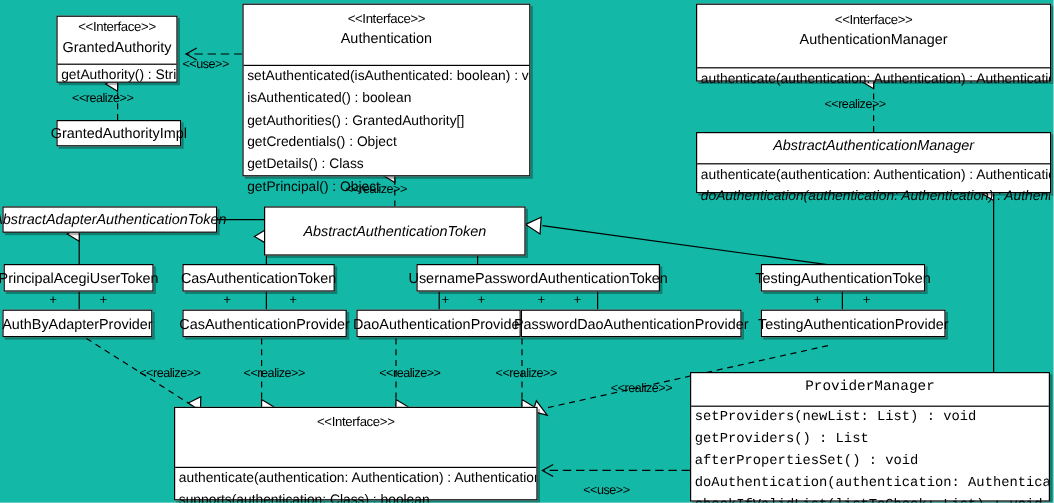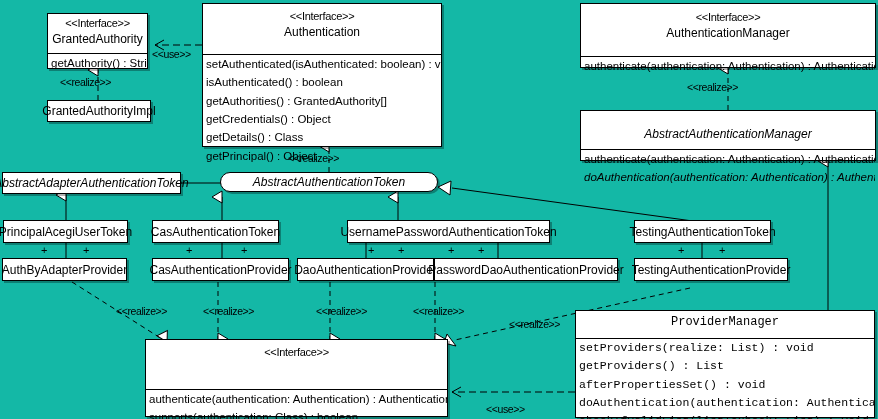--- a/index.html
+++ b/index.html
@@ -176,34 +176,34 @@
     <div class="sec hdr" style="height:43px; padding-top:6px;">
       <span class="stereo">&lt;&lt;Interface&gt;&gt;</span>
       <span class="cname">AuthenticationManager</span>
     </div>
     <div class="sec last ops">
       <div class="op">authenticate(authentication: Authentication) : Authentication</div>
     </div>
   </div>
 
   <div class="umlbox" style="left:580px; top:110px; width:296px; height:51px;">
-    <div class="sec hdr" style="height:20px; padding-top:15px;">
+    <div class="sec hdr" style="height:20px; padding-top:2px;">
       <span class="cname abstract">AbstractAuthenticationManager</span>
     </div>
     <div class="sec last ops">
       <div class="op">authenticate(authentication: Authentication) : Authentication</div>
       <div class="op abstract">doAuthentication(authentication: Authentication) : Authentication</div>
     </div>
   </div>
 
   <div class="umlbox simple" style="left:2px; top:172px; width:179px; height:22px;">
     <span class="cname abstract">AbstractAdapterAuthenticationToken</span>
   </div>
 
-  <div class="umlbox simple" style="left:220px; top:172px; width:218px; height:20px;border-radius:11px;">
+  <div class="umlbox simple" style="left:220px; top:172px; width:218px; height:41px;">
     <span class="cname abstract">AbstractAuthenticationToken</span>
   </div>
 
   <div class="umlbox simple" style="left:3px; top:220px; width:125px; height:23px;">
     <span>PrincipalAcegiUserToken</span>
   </div>
 
   <div class="umlbox simple" style="left:152px; top:220px; width:127px; height:23px;">
     <span>CasAuthenticationToken</span>
   </div>
@@ -244,21 +244,21 @@
       <div class="op">authenticate(authentication: Authentication) : Authentication</div>
       <div class="op">supports(authentication: Class) : boolean</div>
     </div>
   </div>
 
   <div class="umlbox" style="left:575px; top:310px; width:300px; height:108px;font-family:Liberation Mono, monospace;">
     <div class="sec hdr" style="height:21px; padding-top:3px;">
       <span class="cname">ProviderManager</span>
     </div>
     <div class="sec last ops">
-      <div class="op">setProviders(realize: List) : void</div>
+      <div class="op">setProviders(newList: List) : void</div>
       <div class="op">getProviders() : List</div>
       <div class="op">afterPropertiesSet() : void</div>
       <div class="op">doAuthentication(authentication: Authentication) : Authentication</div>
       <div class="op">checkIfValidList(listToCheck: List) : void</div>
     </div>
   </div>
 
   <div class="edgelabel" style="left:152px; top:48px;">&lt;&lt;use&gt;&gt;</div>
 
   <div class="edgelabel" style="left:60px; top:76px;">&lt;&lt;realize&gt;&gt;</div>

